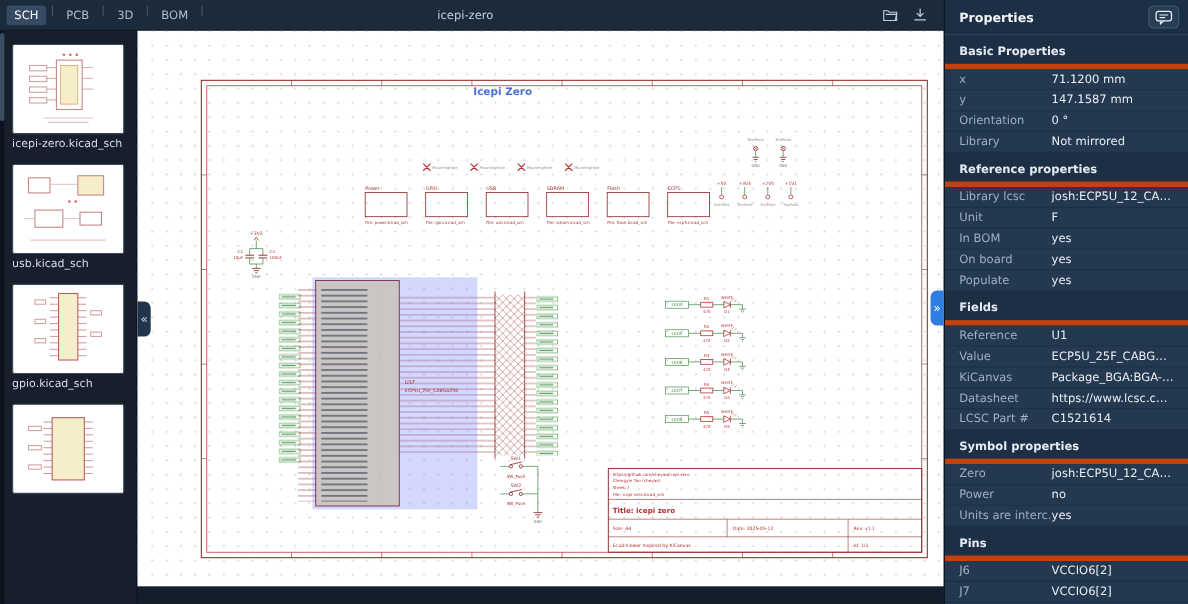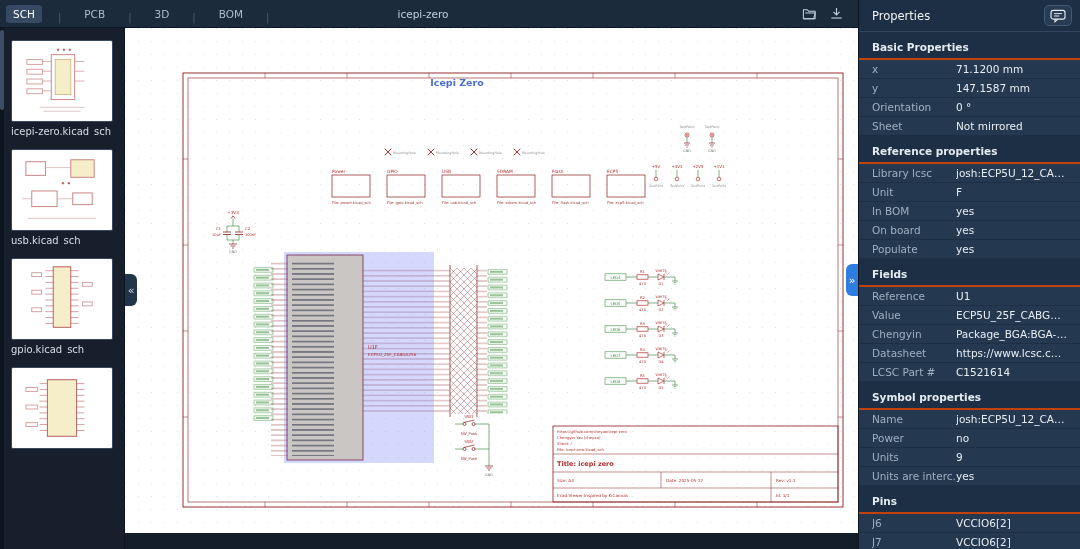--- a/index.html
+++ b/index.html
@@ -3,21 +3,21 @@
 <meta charset="utf-8">
 <style>
   *{margin:0;padding:0;box-sizing:border-box}
   html,body{width:1080px;height:549px;overflow:hidden;background:#141e2a;
     font-family:"DejaVu Sans","Liberation Sans",sans-serif}
   .app{position:relative;width:1080px;height:549px}
 
   
   .topbar{position:absolute;left:0;top:0;width:858px;height:28px;background:#1c2b3c;
     border-bottom:1px solid #0e1722;display:flex;align-items:center}
-  .tabs{display:flex;align-items:flex-end;margin-left:6px;gap:15px;z-index:2}
+  .tabs{display:flex;align-items:flex-start;margin-left:6px;gap:3px;z-index:2}
   .tab{font-size:10.5px;color:#aebccb;padding:3px 7px;border-radius:3px;cursor:pointer}
   .tab.active{background:#364b63;color:#ffffff}
   .tab-sep{color:#4a5c70;font-size:10px;padding:0 1px}
   .topbar-title{position:absolute;left:0;right:12px;text-align:center;font-size:10.5px;
     color:#c3cfdb;pointer-events:none}
   .topbar-icons{margin-left:auto;display:flex;gap:12px;margin-right:14px;z-index:2;color:#c3cfdb}
   .tb-icon{width:15px;height:15px;cursor:pointer;display:block}
 
   
   .sidebar{position:absolute;left:0;top:28px;width:125px;bottom:0;background:#161f2b;
@@ -41,25 +41,25 @@
     justify-content:center;cursor:pointer;z-index:3;user-select:none}
   .collapse-right{position:absolute;right:0;top:236px;width:12px;height:32px;background:#2f7de1;
     border-radius:6px 0 0 6px;color:#ffffff;font-size:11px;display:flex;align-items:center;
     justify-content:center;cursor:pointer;z-index:3;user-select:none}
 
   
   .props{position:absolute;right:0;top:0;width:222px;height:549px;background:#1d2f44;
     border-left:1px solid #0c1520;overflow:hidden}
   .props-header{display:flex;align-items:center;justify-content:space-between;
     padding:5px 8px 5px 13px;border-bottom:1px solid #31465e}
-  .props-title{font-size:11.5px;font-weight:normal;color:#f0f4f8}
+  .props-title{font-size:11.5px;font-weight:bold;color:#f0f4f8}
   .chat-btn{width:28px;height:21px;background:#283c53;border:1px solid #415a77;border-radius:5px;
     display:flex;align-items:center;justify-content:center;cursor:pointer}
   .section-title{font-size:10.5px;font-weight:bold;color:#e4ebf3;padding:8px 13px 5px;
-    border-bottom:2px solid #c2410c;margin-top:1px}
+    border-bottom:5px solid #c2410c;margin-top:1px}
   .prow{display:flex;align-items:center;font-size:10.5px;padding:2px 13px;line-height:14px;
     background:#24384f;border-bottom:1px solid #1d2f44}
   .pkey{flex:0 0 84px;color:#9fb0c2;white-space:nowrap;overflow:hidden}
   .pval{flex:1;color:#e9eef4;white-space:nowrap;overflow:hidden;text-overflow:ellipsis}
 </style>
 </head>
 <body>
 
 <div class="app">
 
@@ -469,21 +469,21 @@
     </div>
     <div class="prow">
       <span class="pkey">y</span>
       <span class="pval">147.1587 mm</span>
     </div>
     <div class="prow">
       <span class="pkey">Orientation</span>
       <span class="pval">0 °</span>
     </div>
     <div class="prow">
-      <span class="pkey">Sheet</span>
+      <span class="pkey">Library</span>
       <span class="pval">Not mirrored</span>
     </div>
 
     <div class="section-title">Reference properties</div>
     <div class="prow">
       <span class="pkey">Library lcsc</span>
       <span class="pval">josh:ECP5U_12_CABGA...</span>
     </div>
     <div class="prow">
       <span class="pkey">Unit</span>
@@ -505,46 +505,42 @@
     <div class="section-title">Fields</div>
     <div class="prow">
       <span class="pkey">Reference</span>
       <span class="pval">U1</span>
     </div>
     <div class="prow">
       <span class="pkey">Value</span>
       <span class="pval">ECP5U_25F_CABGA256</span>
     </div>
     <div class="prow">
-      <span class="pkey">Chengyin</span>
+      <span class="pkey">KiCanvas</span>
       <span class="pval">Package_BGA:BGA-256...</span>
     </div>
     <div class="prow">
       <span class="pkey">Datasheet</span>
       <span class="pval">https://www.lcsc.com/d...</span>
     </div>
     <div class="prow">
       <span class="pkey">LCSC Part #</span>
       <span class="pval">C1521614</span>
     </div>
 
     <div class="section-title">Symbol properties</div>
     <div class="prow">
-      <span class="pkey">Name</span>
+      <span class="pkey">Zero</span>
       <span class="pval">josh:ECP5U_12_CABGA...</span>
     </div>
     <div class="prow">
       <span class="pkey">Power</span>
       <span class="pval">no</span>
     </div>
     <div class="prow">
-      <span class="pkey">Units</span>
-      <span class="pval">9</span>
-    </div>
-    <div class="prow">
       <span class="pkey">Units are interc...</span>
       <span class="pval">yes</span>
     </div>
 
     <div class="section-title">Pins</div>
     <div class="prow">
       <span class="pkey">J6</span>
       <span class="pval">VCCIO6[2]</span>
     </div>
     <div class="prow">

